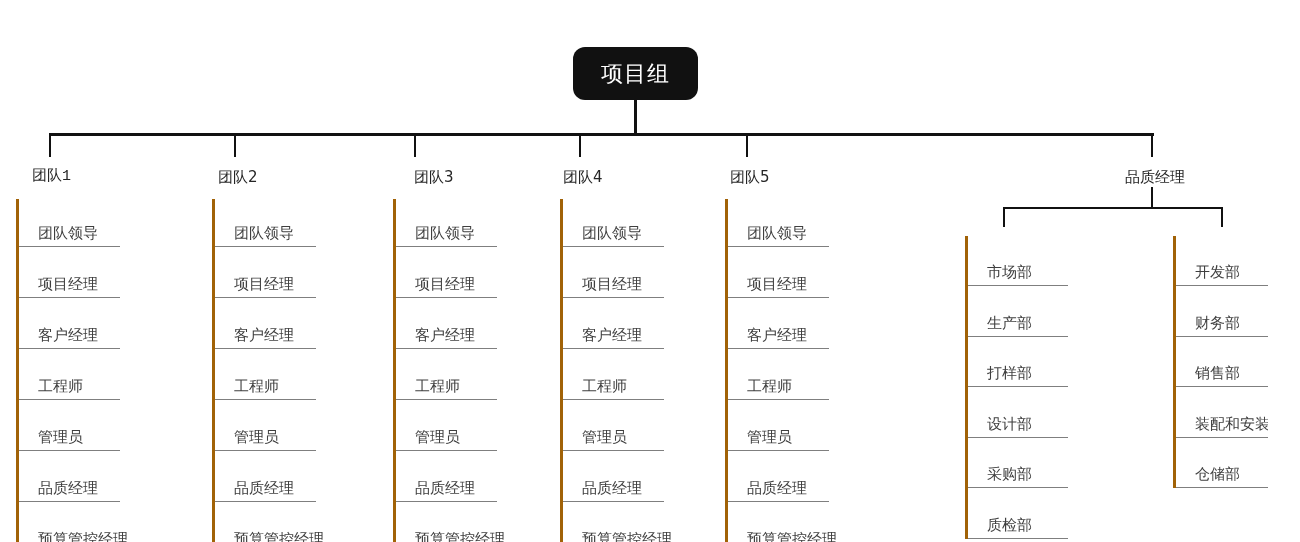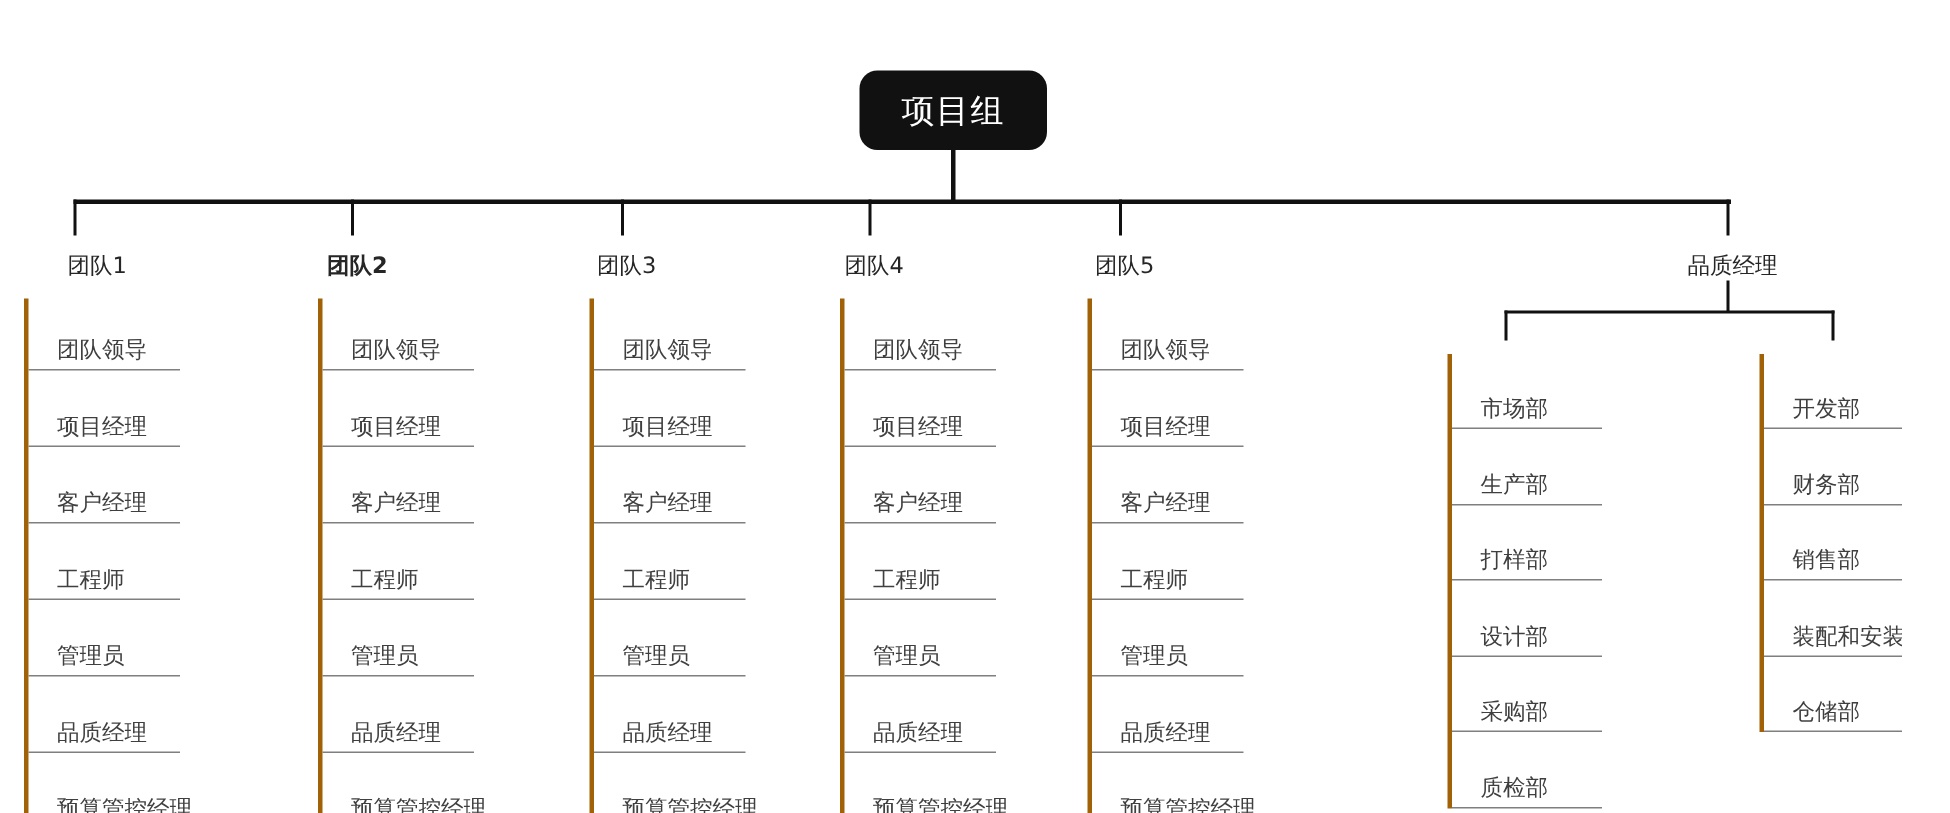--- a/index.html
+++ b/index.html
@@ -47,23 +47,23 @@
 
   <div class="kline" style="left:49px;top:104px;width:1105px;height:3px;"></div>
 
   <div class="kline" style="left:49px;top:104px;width:2px;height:24px;"></div>
   <div class="kline" style="left:234px;top:104px;width:2px;height:24px;"></div>
   <div class="kline" style="left:414px;top:104px;width:2px;height:24px;"></div>
   <div class="kline" style="left:579px;top:104px;width:2px;height:24px;"></div>
   <div class="kline" style="left:746px;top:104px;width:2px;height:24px;"></div>
   <div class="kline" style="left:1151px;top:104px;width:2px;height:24px;"></div>
 
-  <div class="col-label" style="left:45px;">团队1</div>
-  <div class="col-label" style="left:218px;font-weight:bold;">团队2</div>
-  <div class="col-label" style="left:398px;">团队3</div>
+  <div class="col-label" style="left:32px;font-family:Liberation Mono, monospace;">团队1</div>
+  <div class="col-label" style="left:218px;">团队2</div>
+  <div class="col-label" style="left:414px;">团队3</div>
   <div class="col-label" style="left:563px;">团队4</div>
   <div class="col-label" style="left:730px;">团队5</div>
   <div class="col-label" style="left:1125px;">品质经理</div>
 
   <div class="list-col team-col" style="left:16px;">
     <div class="item">团队领导</div>
     <div class="item">项目经理</div>
     <div class="item">客户经理</div>
     <div class="item">工程师</div>
     <div class="item">管理员</div>

